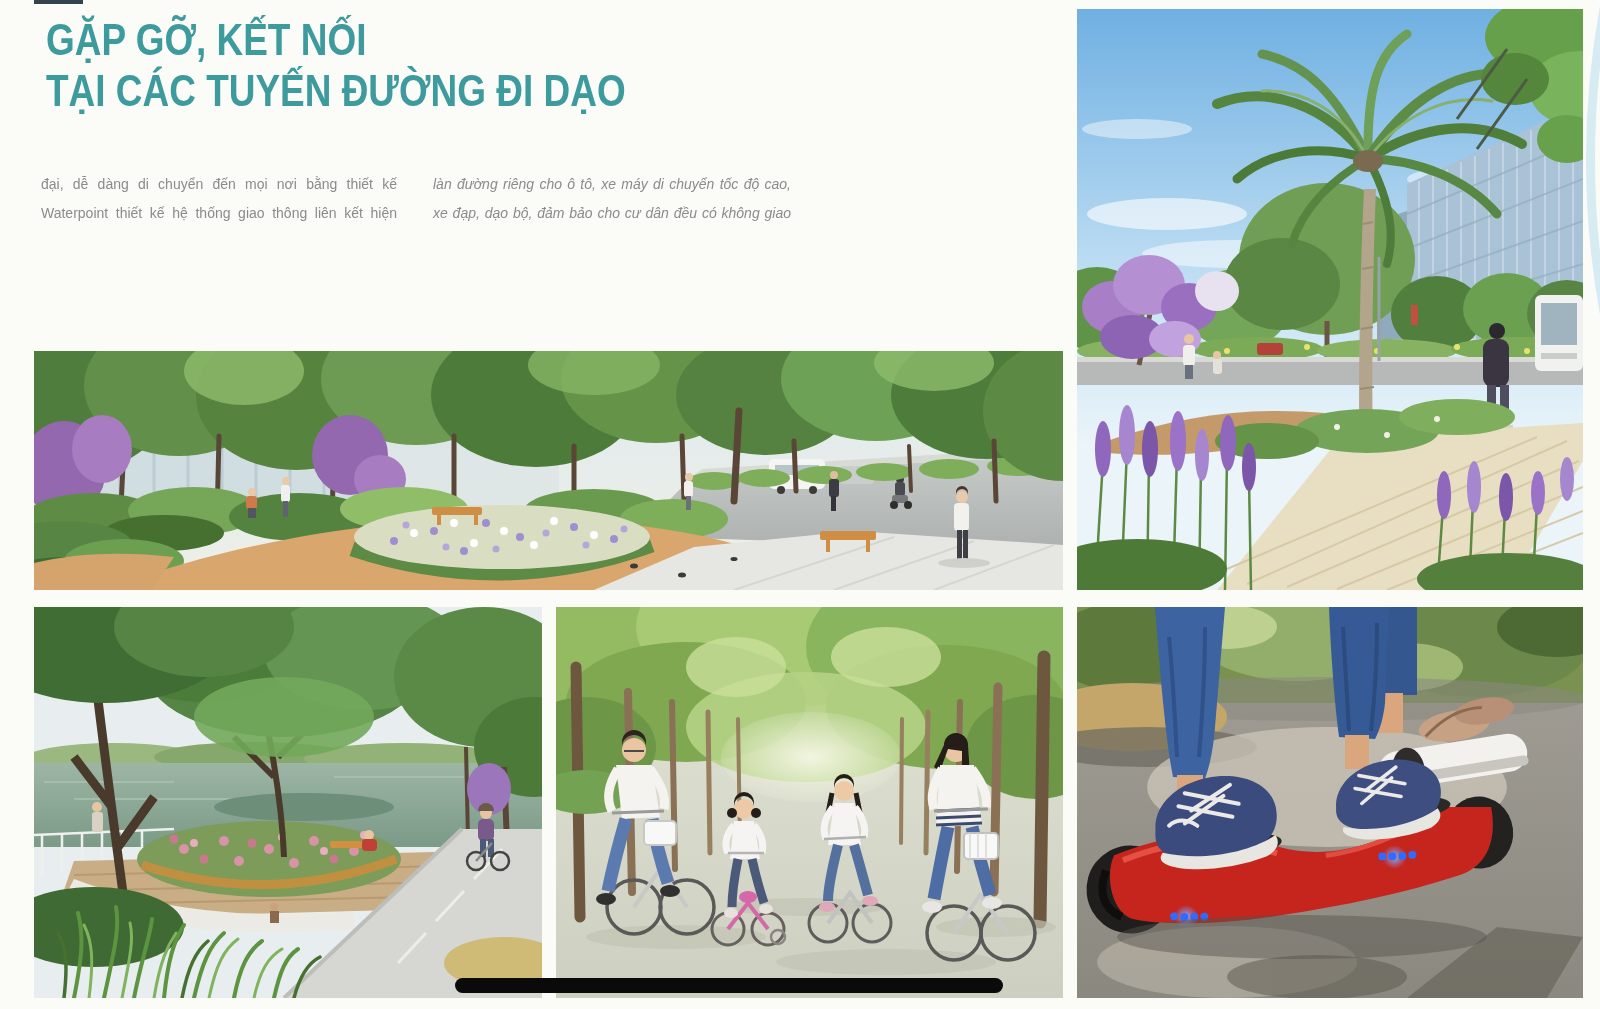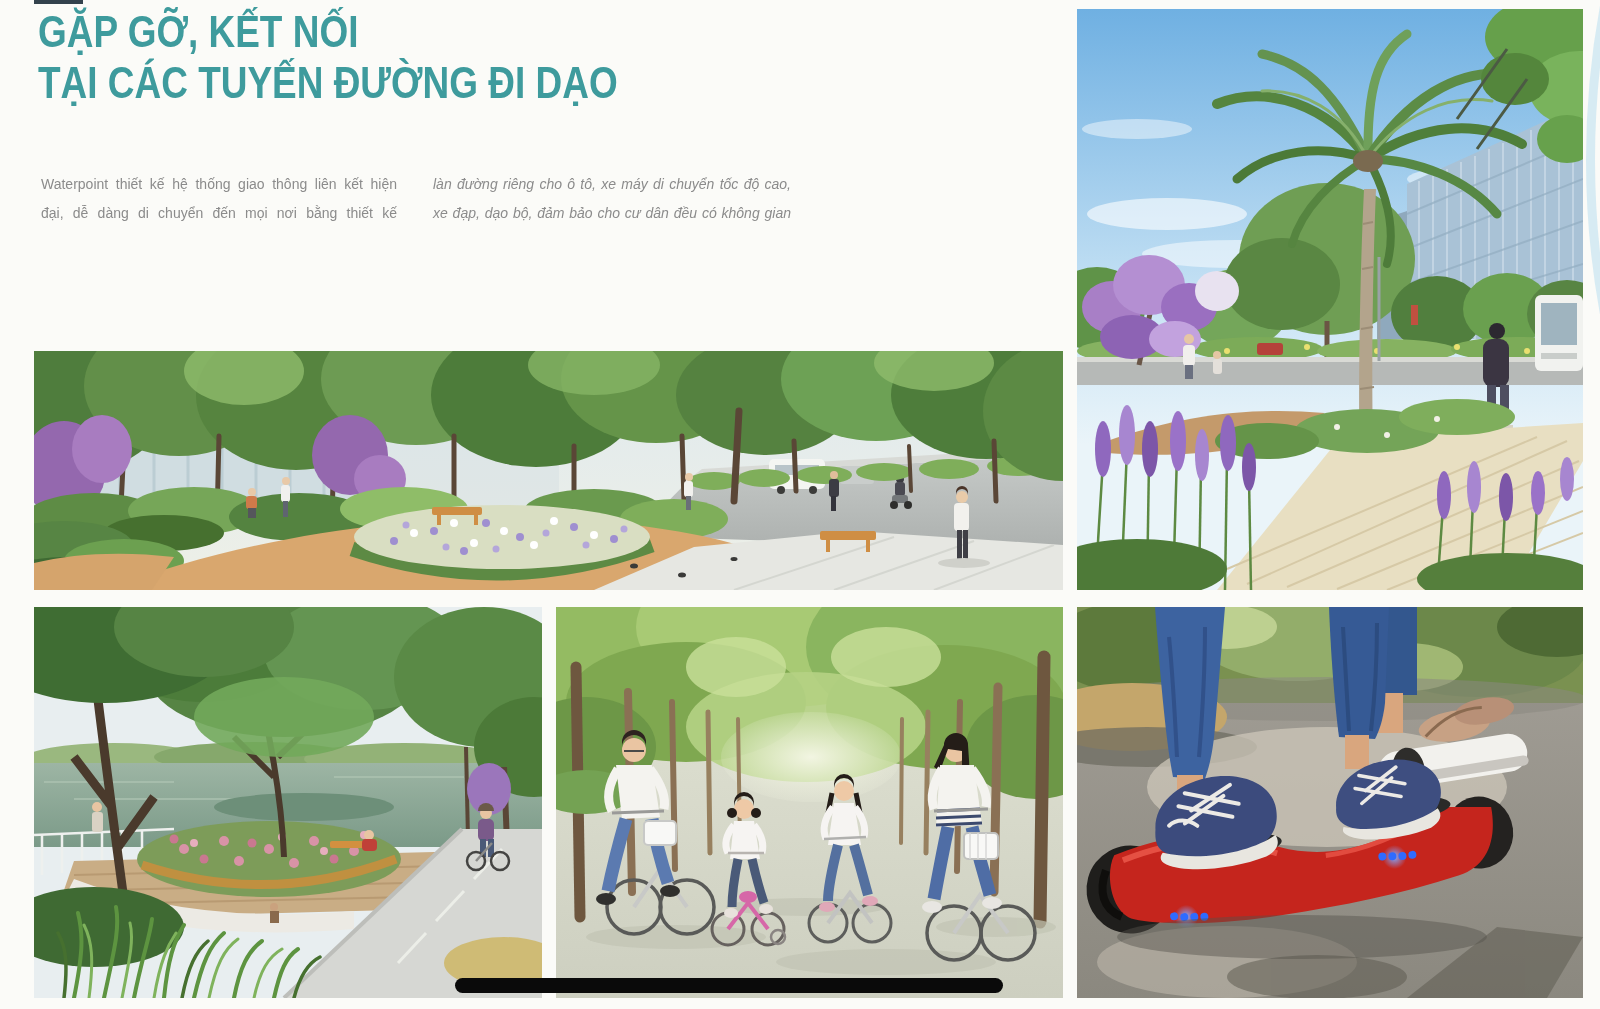--- a/index.html
+++ b/index.html
@@ -3,21 +3,21 @@
 <meta charset="utf-8">
 <style>
   html,body{margin:0;padding:0;background:#fbfbf8;}
   .page{position:relative;width:1600px;height:1009px;background:#fbfbf8;overflow:hidden;
         font-family:"Liberation Sans","DejaVu Sans",sans-serif;}
   
   .top-sliver{position:absolute;left:34px;top:0;width:49px;height:4px;background:#33424d;}
   
   .decor-arc{position:absolute;left:1586px;top:-690px;width:1700px;height:1700px;
              border-radius:50%;border:9px solid rgba(186,222,238,.55);box-sizing:border-box;}
-  .title{position:absolute;left:34px;top:2px;margin:4px;color:#3e9b9d;font-weight:700;}
+  .title{position:absolute;left:34px;top:2px;margin:12px;color:#3e9b9d;font-weight:700;}
   .title-line{display:block;font-size:44px;line-height:51px;letter-spacing:0;
               transform:scaleX(.84);transform-origin:0 0;white-space:nowrap;}
   .col{position:absolute;top:170px;color:#8b8b8b;font-size:14px;line-height:28.5px;}
   .col-left{left:41px;width:356px;}
   .col-right{left:433px;width:358px;font-style:italic;}
   .tline{text-align:justify;text-align-last:justify;white-space:normal;}
   .tline.last{text-align-last:left;}
   .photo{position:absolute;margin:0;overflow:hidden;background:#dde5dc;}
   .photo svg{display:block;width:100%;height:100%;}
   .ph-boulevard{left:34px;top:351px;width:1029px;height:239px;}
@@ -35,27 +35,27 @@
 
   <div class="top-sliver"></div>
   <div class="decor-arc"></div>
 
   <h1 class="title">
     <span class="title-line">GẶP GỠ, KẾT NỐI</span>
     <span class="title-line">TẠI CÁC TUYẾN ĐƯỜNG ĐI DẠO</span>
   </h1>
 
   <div class="col col-left">
+    <div class="tline">đại, dễ dàng di chuyển đến mọi nơi bằng thiết kế</div>
     <div class="tline">Waterpoint thiết kế hệ thống giao thông liên kết hiện</div>
-    <div class="tline">đại, dễ dàng di chuyển đến mọi nơi bằng thiết kế</div>
   </div>
 
   <div class="col col-right">
     <div class="tline">làn đường riêng cho ô tô, xe máy di chuyển tốc độ cao,</div>
-    <div class="tline">xe đạp, dạo bộ, đảm bảo cho cư dân đều có không gian</div>
+    <div class="tline">xe đạp, dạo bộ, đảm bảo cho cư dân đều có không giao</div>
   </div>
 
   <figure class="photo ph-boulevard" role="img" aria-label="Phối cảnh đại lộ cây xanh với vườn hoa, ghế nghỉ và đường dạo bộ">
     <svg viewBox="0 0 1029 239" preserveAspectRatio="none">
       <defs>
         <linearGradient id="g1sky" x1="0" y1="0" x2="0" y2="1">
           <stop offset="0" stop-color="#dfe9ee"></stop>
             <stop offset="1" stop-color="#eef0e7"></stop>
         </linearGradient>
         <linearGradient id="g1road" x1="0" y1="0" x2="0" y2="1">

